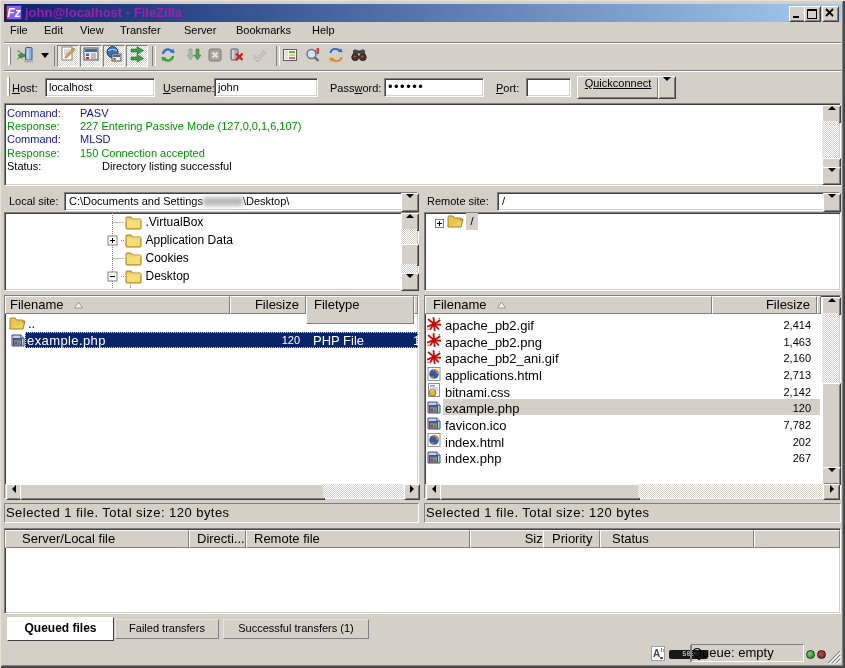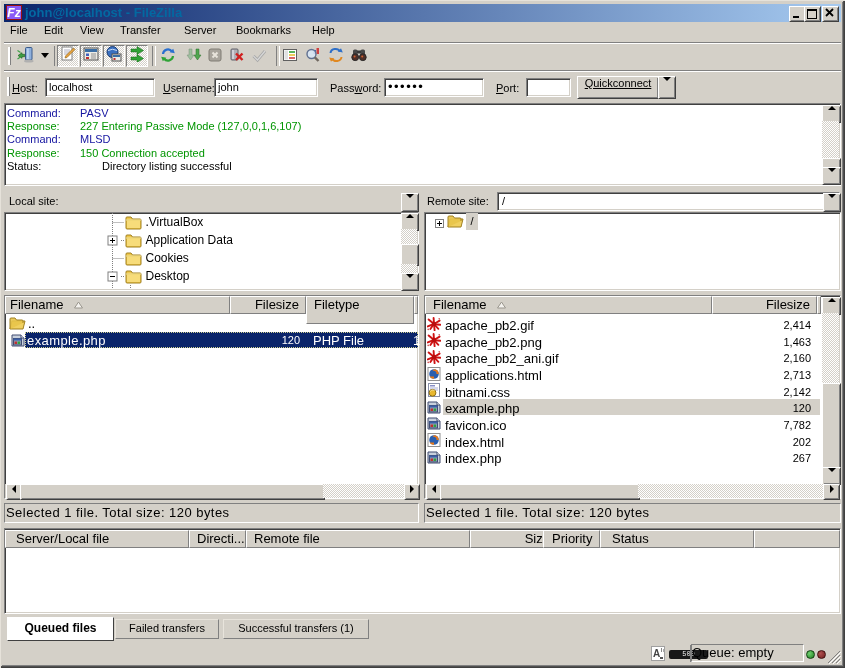--- a/index.html
+++ b/index.html
@@ -18,21 +18,21 @@
 .tri-r{width:0;height:0;border-top:4px solid transparent;border-bottom:4px solid transparent;border-left:4px solid #000}
 .ctr{display:flex;align-items:flex-start;justify-content:center}
 u{text-decoration:underline}
 </style>
 </head>
 <body>
 <div id="win">
 
 <div class="abs" style="left:4px;top:4px;width:837px;height:18px;background:linear-gradient(to right,#0A246A,#A6CAF0)"></div>
 <div class="abs" style="left:6px;top:5px;width:16px;height:15px;background:#8b5cf6;border:1px solid #990f0f;box-sizing:border-box;color:#fff;font-weight:bold;font-style:italic;font-size:12px;line-height:14px;text-align:center">Fz</div>
-<div class="abs" style="left:25px;top:5px;height:16px;line-height:16px;color:#0369a1;font-weight:bold;font-size:13px">john@localhost - FileZilla</div>
+<div class="abs" style="left:25px;top:5px;height:16px;line-height:16px;color:#a21caf;font-weight:bold;font-size:13px">john@localhost - FileZilla</div>
 <div class="abs btn" style="left:789px;top:6px;width:15px;height:14px">
       <div style="position:absolute;left:3px;top:9px;width:6px;height:2px;background:#000"></div>
     </div>
 <div class="abs btn" style="left:804px;top:6px;width:15px;height:14px">
       <div style="position:absolute;left:2px;top:2px;width:8px;height:7px;border:1px solid #000;border-top-width:2px"></div>
     </div>
 <div class="abs btn" style="left:822px;top:6px;width:15px;height:14px">
       <svg width="13" height="12" style="position:absolute;left:0;top:0">
         <path d="M3 2 L10 9 M10 2 L3 9" stroke="#000" stroke-width="1.8"></path>
       </svg>
@@ -180,20 +180,21 @@
         <div class="tri-up"></div>
       </div>
 <div class="abs dither" style="left:0;top:16px;width:17px;height:37px"></div>
 <div class="abs btn" style="left:0;top:53px;width:17px;height:9px"></div>
 <div class="abs btn ctr" style="left:0;top:62px;width:17px;height:16px">
         <div class="tri-dn"></div>
       </div>
 </div>
 
 <span class="abs" style="left:9px;top:195px">Local site:</span>
+<div class="abs field" style="left:64px;top:192px;width:354px;height:19px;line-height:17px;padding-left:4px;white-space:nowrap;overflow:hidden">C:\Documents and Settings<span style="display:inline-block;vertical-align:middle;width:40px;height:9px;background:#b8b8b8;filter:blur(2px);margin-top:-2px"></span>\Desktop\</div>
 <div class="abs btn ctr" style="left:401px;top:193px;width:16px;height:17px">
       <div class="tri-dn"></div>
     </div>
 <div class="abs field" style="left:4px;top:212px;width:415px;height:79px"></div>
 <svg class="abs" width="415" height="77" style="left:4px;top:213px">
 <g fill="none" stroke="#808080" stroke-dasharray="1 1">
 <line x1="108.5" y1="0" x2="108.5" y2="76"></line>
 <line x1="108.5" y1="9.5" x2="120" y2="9.5"></line>
 <line x1="117" y1="27.5" x2="120" y2="27.5"></line>
 <line x1="108.5" y1="45.5" x2="120" y2="45.5"></line>
@@ -398,21 +399,21 @@
       </div>
 <div class="abs btn" style="left:15px;top:0;width:198px;height:14px"></div>
 <div class="abs dither" style="left:213px;top:0;width:185px;height:14px"></div>
 <div class="abs btn ctr" style="left:398px;top:0;width:15px;height:14px">
         <div class="tri-r"></div>
       </div>
 </div>
 <div class="abs sunken1" style="left:424px;top:503px;width:417px;height:20px;box-sizing:border-box;line-height:18px;font-size:13px;letter-spacing:0.45px"><span style="margin-left:1px">Selected 1 file. Total size: 120 bytes</span></div>
 
 <div class="abs field" style="left:4px;top:528px;width:837px;height:86px"></div>
-<div class="abs hdr" style="left:5px;top:530px;width:184px;height:18px;line-height:16px"><span style="margin-left:10px">Server/Local file</span></div>
+<div class="abs hdr" style="left:5px;top:530px;width:184px;height:18px;line-height:16px"><span style="margin-left:16px">Server/Local file</span></div>
 <div class="abs hdr" style="left:189px;top:530px;width:57px;height:18px;line-height:16px"><span style="margin-left:7px">Directi...</span></div>
 <div class="abs hdr" style="left:246px;top:530px;width:224px;height:18px;line-height:16px"><span style="margin-left:7px">Remote file</span></div>
 <div class="abs hdr" style="left:470px;top:530px;width:91px;height:18px;line-height:16px;text-align:right"><span style="margin-right:10px">Size</span></div>
 <div class="abs hdr" style="left:543px;top:530px;width:57px;height:18px;line-height:16px"><span style="margin-left:8px">Priority</span></div>
 <div class="abs hdr" style="left:600px;top:530px;width:154px;height:18px;line-height:16px"><span style="margin-left:11px">Status</span></div>
 <div class="abs hdr" style="left:754px;top:530px;width:86px;height:18px"></div>
 
 <div class="abs" style="left:7px;top:617px;width:107px;height:24px;background:#fff;border:1px solid;border-color:#fff #404040 #404040 #fff;box-sizing:border-box;text-align:center;line-height:21px;font-weight:bold;font-size:12px">Queued files</div>
 <div class="abs" style="left:115px;top:619px;width:104px;height:20px;background:#D4D0C8;border:1px solid;border-color:#e8e4dc #808080 #808080 #e8e4dc;box-sizing:border-box;text-align:center;line-height:17px">Failed transfers</div>
 <div class="abs" style="left:223px;top:619px;width:146px;height:20px;background:#D4D0C8;border:1px solid;border-color:#e8e4dc #808080 #808080 #e8e4dc;box-sizing:border-box;text-align:center;line-height:17px">Successful transfers (1)</div>

